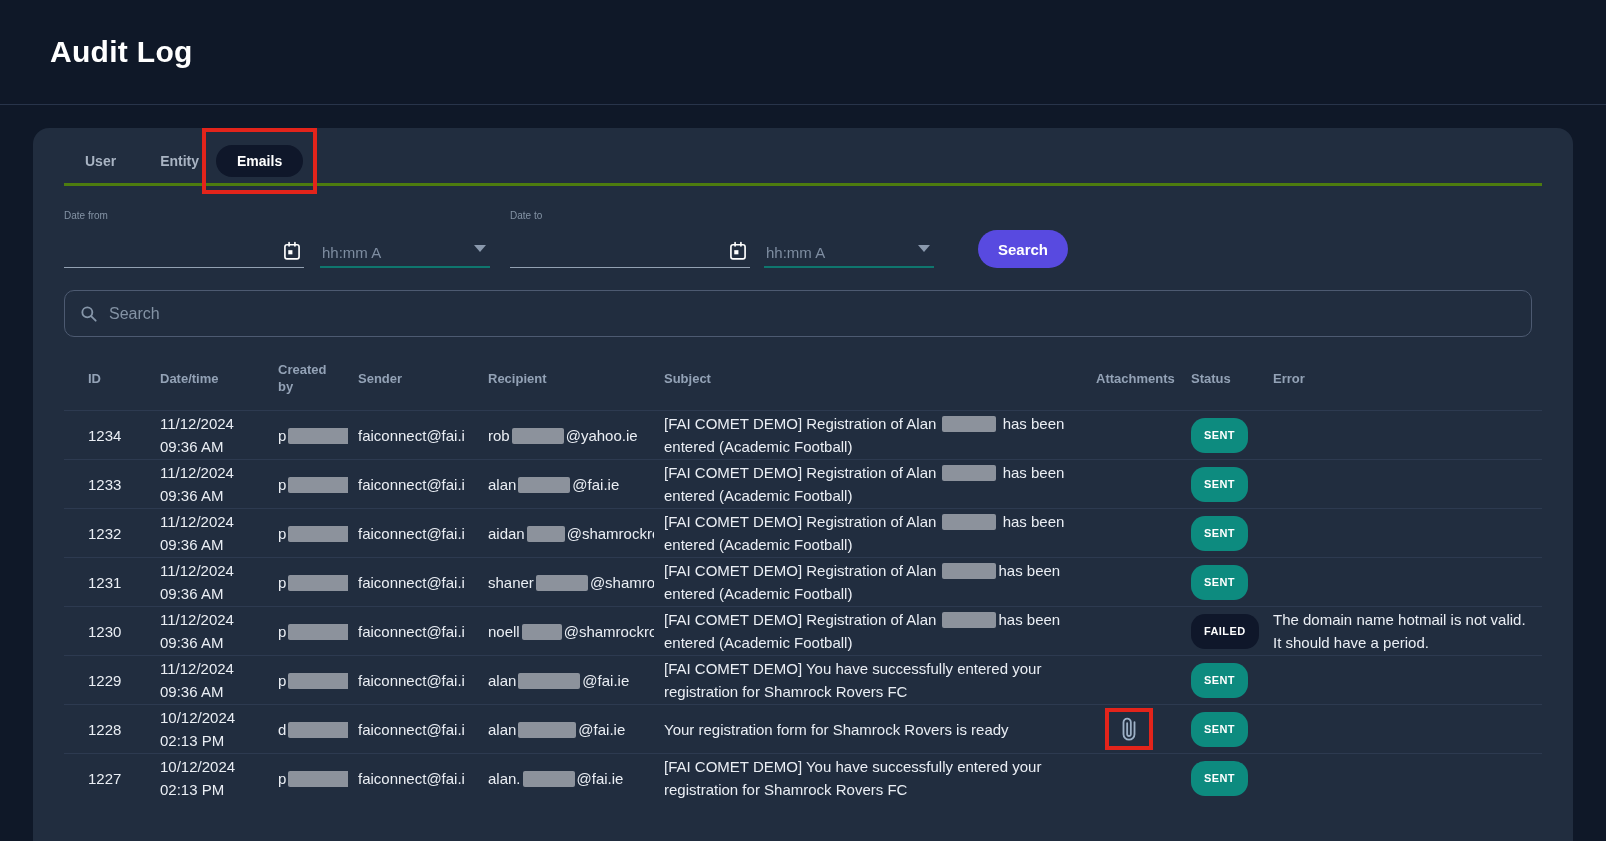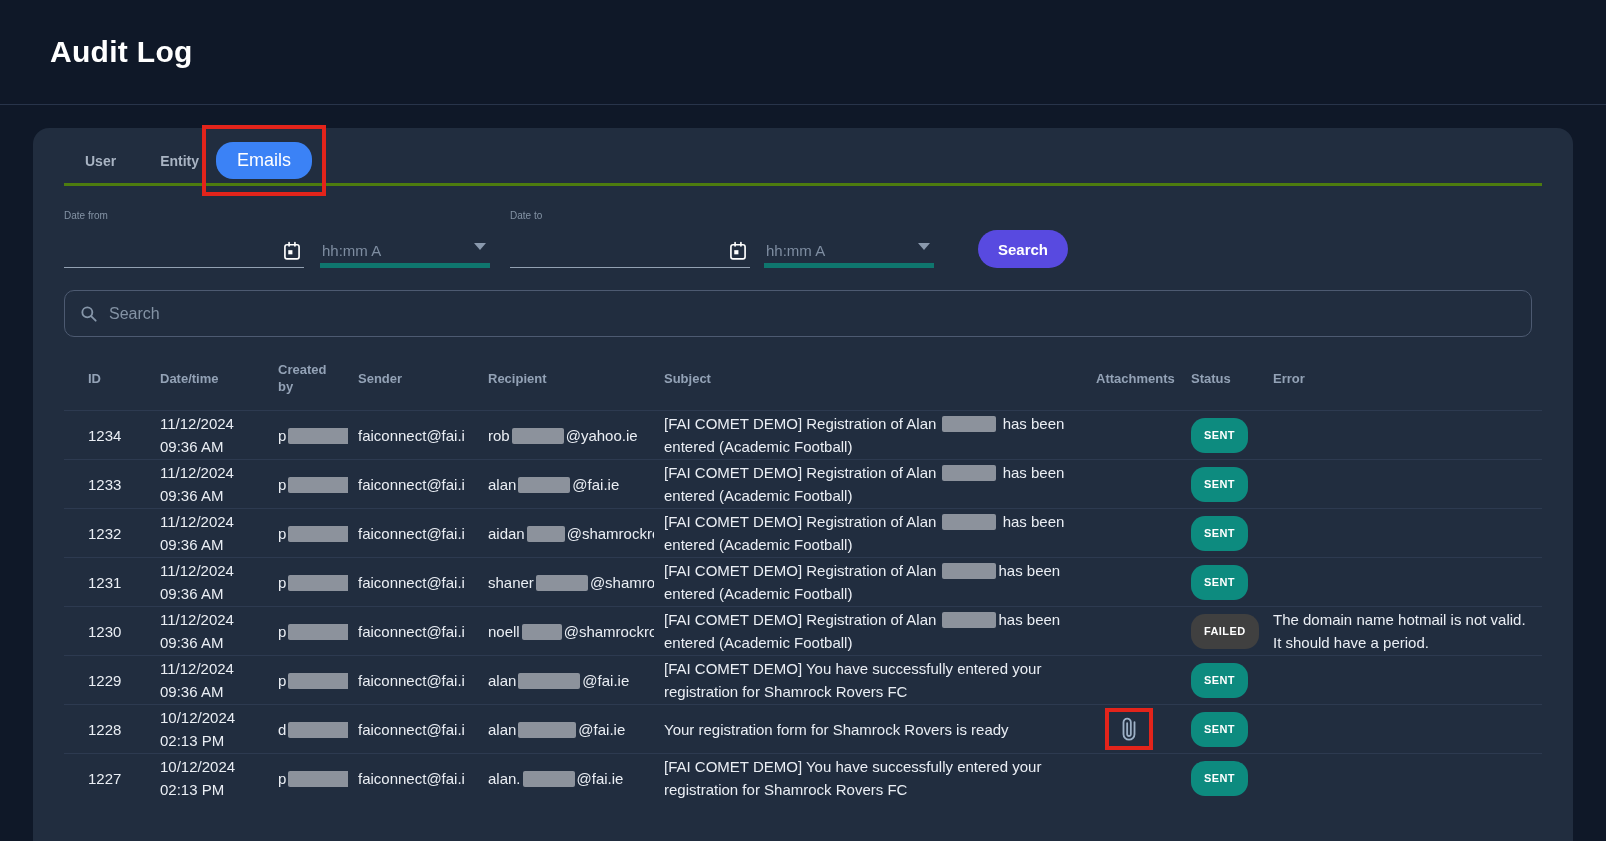--- a/index.html
+++ b/index.html
@@ -36,23 +36,23 @@
     padding-left:21px; padding-top:10px;
   }
   .tab {
     font-size:14px; font-weight:700; color:#a9b4c3;
     background:none; border:none; cursor:pointer;
     font-family:"Liberation Sans", sans-serif;
   }
   .tab.t-user { margin-right:44px; }
   .tab.t-entity { margin-right:3px; }
   .tab-pill {
-    background:#3b82f6; color:#ffffff;
+    background:#0f172a; color:#ffffff;
     border-radius:17px; padding:8px 21px;
-    font-size:18px; font-weight:400;
+    font-size:14px; font-weight:700;
     border:none; cursor:pointer;
     font-family:"Liberation Sans", sans-serif;
   }
   .annotation-frame {
     display:inline-block;
     border:4px solid #e3241b;
     padding:13px 10px;
   }
 
   
@@ -67,21 +67,21 @@
   .date-input {
     flex:1; background:transparent; border:none; outline:none;
     color:#eaeef4; font-size:15px; font-family:"Liberation Sans", sans-serif;
     min-width:0;
   }
   .cal-btn { background:none; border:none; cursor:pointer; padding:0 2px 4px 0; line-height:0; }
   .time-field { width:170px; margin-left:16px; }
   .time-field.second { margin-left:14px; }
   .date-field.second { margin-left:20px; }
   .time-line {
-    height:30px; border-bottom:5px solid #0f766e;
+    height:30px; border-bottom:2px solid #0f766e;
     display:flex; align-items:center; justify-content:space-between;
     cursor:pointer; padding:0 4px 0 2px;
   }
   .time-placeholder { color:#7e8da1; font-size:15px; }
   .caret {
     width:0; height:0; margin-bottom:8px;
     border-left:6px solid transparent; border-right:6px solid transparent;
     border-top:7px solid #8a99ad;
   }
   .search-btn {
@@ -302,21 +302,21 @@
       <span class="rt-time" style="display:block;">09:36 AM</span>
     </span>
     <span class="cell c-created">p<span class="redact" style="width: 84px;"></span></span>
     <span class="cell c-sender">faiconnect@fai.i</span>
     <span class="cell c-recipient">noell<span class="redact" style="width: 40px;"></span>@shamrockrov</span>
     <span class="cell c-subject">[FAI COMET DEMO] Registration of Alan <span class="redact" style="width: 54px;"></span>has been<br>entered (Academic Football)</span>
     <span class="cell c-attach">
       
     </span>
     <span class="cell c-status">
-      <span class="status-pill" style="background: #404040;">FAILED</span>
+      <span class="status-pill" style="background: #0f172a;">FAILED</span>
     </span>
     <span class="cell c-error">The domain name hotmail is not valid.<br>It should have a period.</span>
   </div>
       <div class="trow data-row">
     <span class="cell c-id">1229</span>
     <span class="cell c-datetime">
       <span class="rt-date" style="display:block;">11/12/2024</span>
       <span class="rt-time" style="display:block;">09:36 AM</span>
     </span>
     <span class="cell c-created">p<span class="redact" style="width: 80px;"></span></span>

